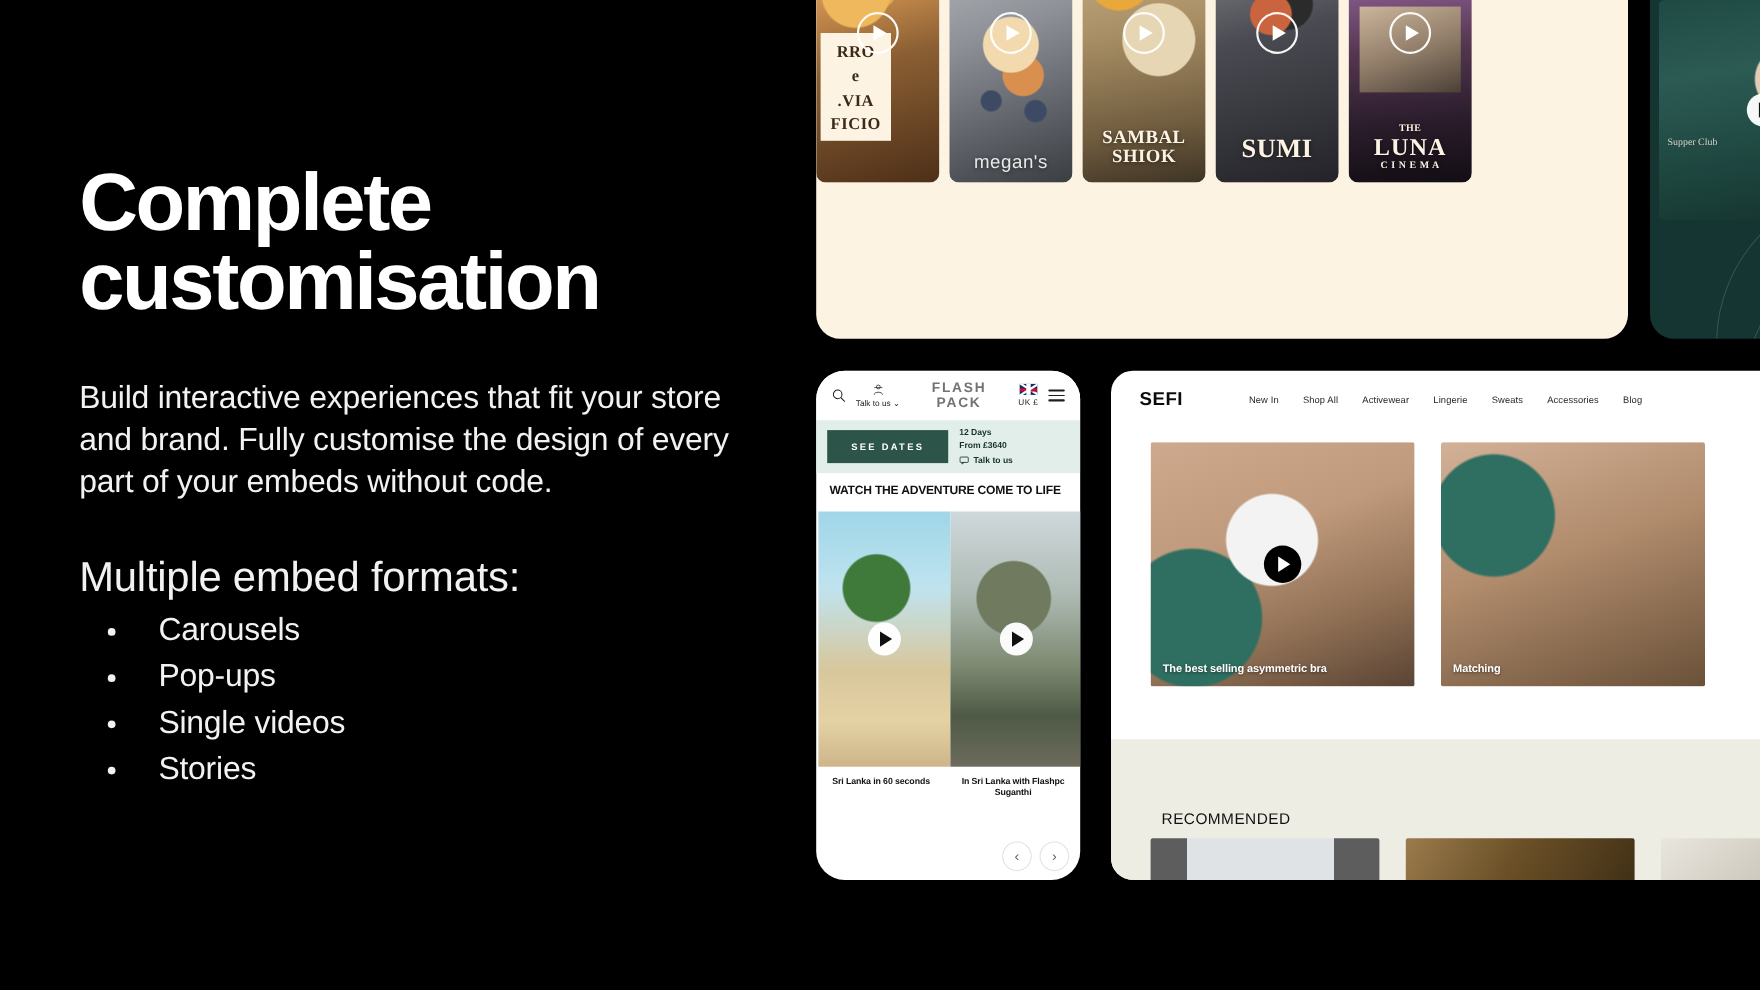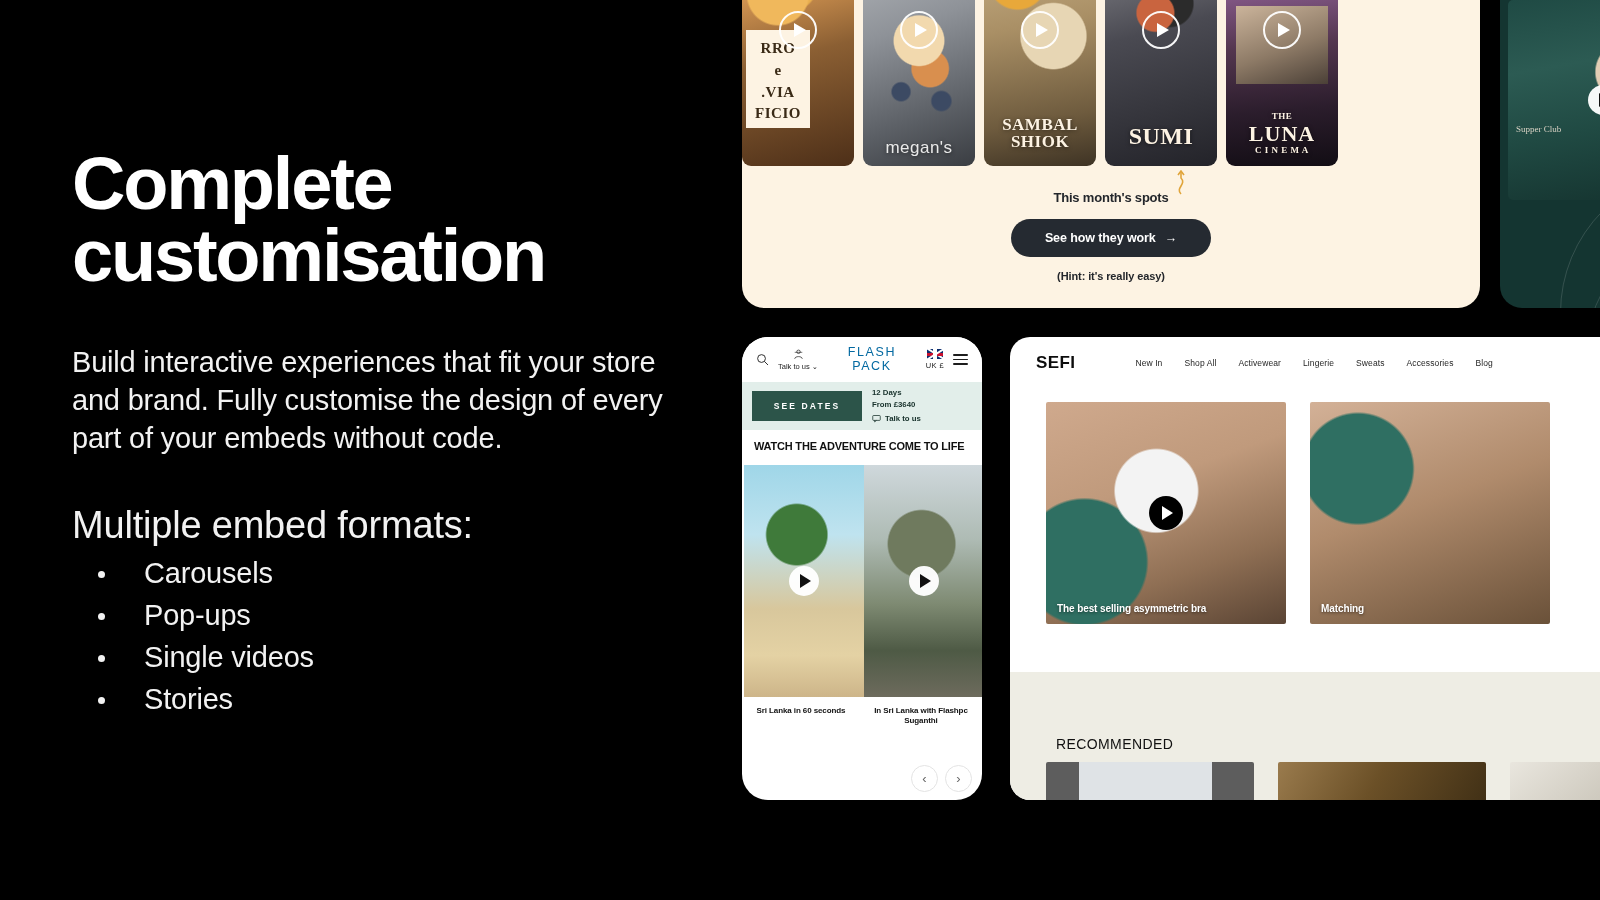--- a/index.html
+++ b/index.html
@@ -155,21 +155,21 @@
   }
   .ph-topbar {
     position: absolute; left: 0; right: 0; top: 0; height: 45px;
     display: flex; align-items: center; padding: 0 14px; gap: 9px;
     background: #fff;
   }
   .ph-talk { display:flex; flex-direction:column; align-items:center; gap:1px; }
   .ph-talk .lbl { font-size: 7.5px; color:#1d1d1d; white-space:nowrap; }
   .ph-brand {
     flex: 1; text-align: center;
-    font-size: 12.5px; font-weight: 400; color: #0369a1;
+    font-size: 12.5px; font-weight: 700; color: #737373;
     letter-spacing: 1.6px; line-height: 1.08;
   }
   .ph-locale { display:flex; flex-direction:column; align-items:center; gap:2px; }
   .ph-locale .lbl { font-size: 7.5px; color:#1d1d1d; letter-spacing: .4px; }
   .ph-burger { display:flex; flex-direction:column; gap:3px; width:15px; }
   .ph-burger span { display:block; height:1.4px; background:#1d1d1d; border-radius:1px; }
 
   .ph-bookbar {
     position: absolute; left: 0; right: 0; top: 45px; height: 48px;
     background: #e2eeea; display: flex; align-items: center;
@@ -390,35 +390,20 @@
         <div class="photo ph-luna">
             <div class="inset"></div>
           </div>
         <div class="play-ring">
             <span class="tri"></span>
           </div>
         <div class="vlabel" style="bottom:10px;font-size:9px;line-height:1.1;">THE<br><b style="font-size:22px;letter-spacing:1px;">LUNA</b><br>C I N E M A</div>
       </div>
     </div>
 
-    <div class="spots-row">
-      <div class="spots-text">
-        <span>This month's spots</span>
-        <svg class="squiggle" width="16" height="26" viewBox="0 0 16 26">
-          <path d="M8 24 C 2 18, 14 14, 8 8 L8 2" stroke="#e0a43a" stroke-width="1.6" fill="none"></path>
-          <path d="M5 5 L8 1 L11 5" stroke="#e0a43a" stroke-width="1.6" fill="none"></path>
-        </svg>
-      </div>
-      <br>
-      <button class="cta-pill">
-        <span>See how they work</span>
-        <span>→</span>
-      </button>
-      <span class="hint">(Hint: it's really easy)</span>
-    </div>
   </div>
 
   <div class="panel" id="panel-stories">
     <div class="ringdeco"></div>
     <div class="ringdeco r2"></div>
     <div class="story-media ph-supper">
       <div class="play-solid">
           <span class="tri"></span>
         </div>
       <div style="position:absolute;left:8px;bottom:66px;color:#d8d2c4;font-family:'Liberation Serif',serif;font-size:9px;">Supper Club</div>

